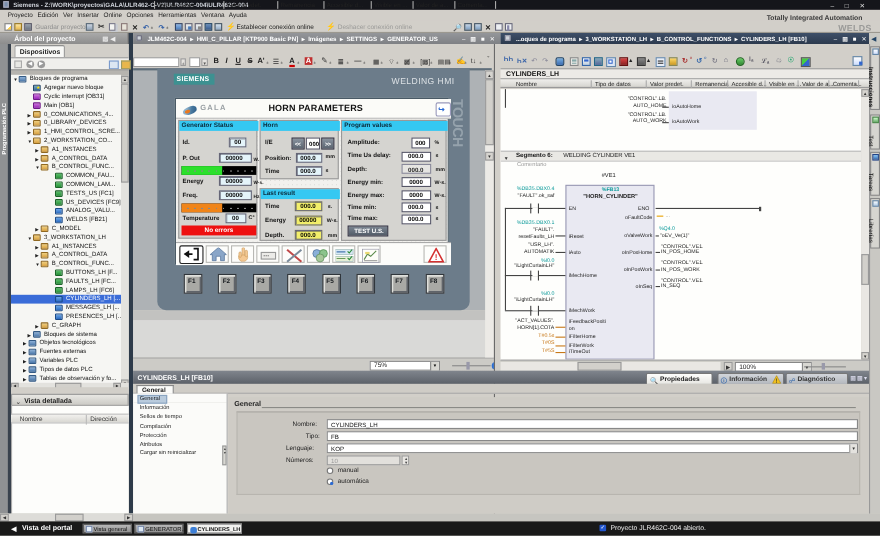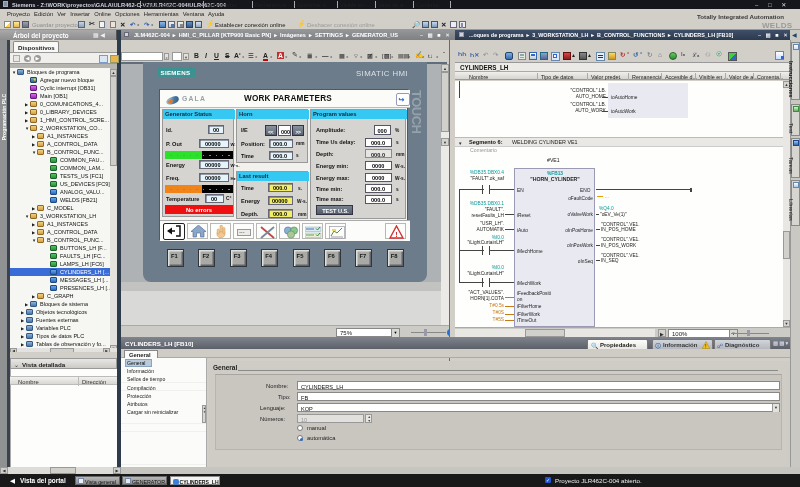--- a/index.html
+++ b/index.html
@@ -350,34 +350,34 @@
   <div class="ab" style="left:0;top:0;width:8px;height:8px;background:#d6d4cf;border:1px solid #999;font-size:4px;text-align:center;line-height:7px;color:#333;">▲</div>
   <div class="ab" style="left:0;top:8px;width:8px;height:60px;background:#d2d0cb;border:1px solid #999;"></div>
   <div class="ab" style="left:0;top:74px;width:8px;height:8px;background:#d6d4cf;border:1px solid #999;font-size:4px;text-align:center;line-height:7px;color:#333;">▼</div>
 </div>
 <div class="ab" style="left:449px;top:40px;width:6px;height:427px;background:#d2cfc9;border-left:1px solid #6a6a6a;"></div>
 
 <div class="ab" style="left:143px;top:62px;width:284px;height:220px;background:#6c7c8a;border-radius:0 0 8px 8px;" id="device">
  <div class="ab" style="left:15px;top:5px;width:37px;height:10px;background:#3d9191;">
         <div class="tx" style="left:2.5px;top:1.5px;font-size:6.2px;font-weight:bold;color:#fff;letter-spacing:0.3px;">SIEMENS</div>
       </div>
- <div class="tx" style="left:213px;top:7px;font-size:7.8px;color:#dbe0e4;letter-spacing:0.4px;">SIMATIC HMI</div>
+ <div class="tx" style="left:213px;top:7px;font-size:7.8px;color:#dbe0e4;letter-spacing:0.4px;">WELDING HMI</div>
  <div class="tx" style="left:267px;top:28px;width:15px;height:53px;">
         <div style="transform:rotate(90deg) translate(0,-14px);transform-origin:0 0;font-size:13px;font-weight:bold;color:#95a2ac;letter-spacing:-0.5px;font-family:'Liberation Sans',sans-serif;width:54px;">TOUCH</div>
       </div>
 
  <div class="ab" style="left:16px;top:27px;width:249px;height:151px;background:#f2f1ee;background-image:radial-gradient(#d4d4d0 12%,transparent 13%);background-size:4px 4px;border:1px solid #4a5a66;" id="screen">
 
   <div class="ab" style="left:0;top:0;width:250px;height:18px;background:#fbfbf8;border-bottom:1px solid #bbb;"></div>
   <div class="ab" style="left:6px;top:3px;width:46px;height:12px;">
     <div class="ab" style="left:0px;top:4px;width:13px;height:7px;border-radius:60% 40% 50% 50%;background:linear-gradient(115deg,#8ab0cc 30%,#4a7aa0 60%,#2a5a86);transform:rotate(-18deg);"></div>
     <div class="ab" style="left:2px;top:7px;width:5px;height:3px;border-radius:50%;background:#e87820;transform:rotate(-20deg);"></div>
     <div class="tx" style="left:16px;top:2px;font-size:6.8px;font-weight:bold;color:#9aa0a4;letter-spacing:1.2px;">GALA</div>
   </div>
-  <div class="tx" style="left:84px;top:4px;font-size:8.2px;font-weight:bold;color:#111;letter-spacing:0.2px;">WORK PARAMETERS</div>
+  <div class="tx" style="left:84px;top:4px;font-size:8.2px;font-weight:bold;color:#111;letter-spacing:0.2px;">HORN PARAMETERS</div>
   <div class="ab" style="left:236px;top:3px;width:14px;height:13px;background:#fff;border:1px solid #99b;border-radius:2px;">
           <div class="tx" style="left:1.5px;top:2px;font-size:7px;font-weight:bold;color:#2a6ad4;">↪</div>
         </div>
 
   <div class="ab" style="left:2px;top:19px;width:72px;height:108px;background:#d5d4d0;border:1px solid #999;">
    <div class="ab" style="left:0;top:0;width:72px;height:9px;background:#35c8f2;">
             <div class="tx" style="left:2px;top:1px;font-size:5.8px;font-weight:bold;color:#0a2a3a;">Generator Status</div>
           </div>
    <div class="tx" style="left:3px;top:16.5px;font-size:5.6px;font-weight:bold;color:#111;">Id.</div>
    <div class="ab" style="left:45px;top:15px;width:16px;height:9px;background:#e4f4fa;border:1px solid #667;box-shadow:inset 0.5px 0.5px 0 #445;">

